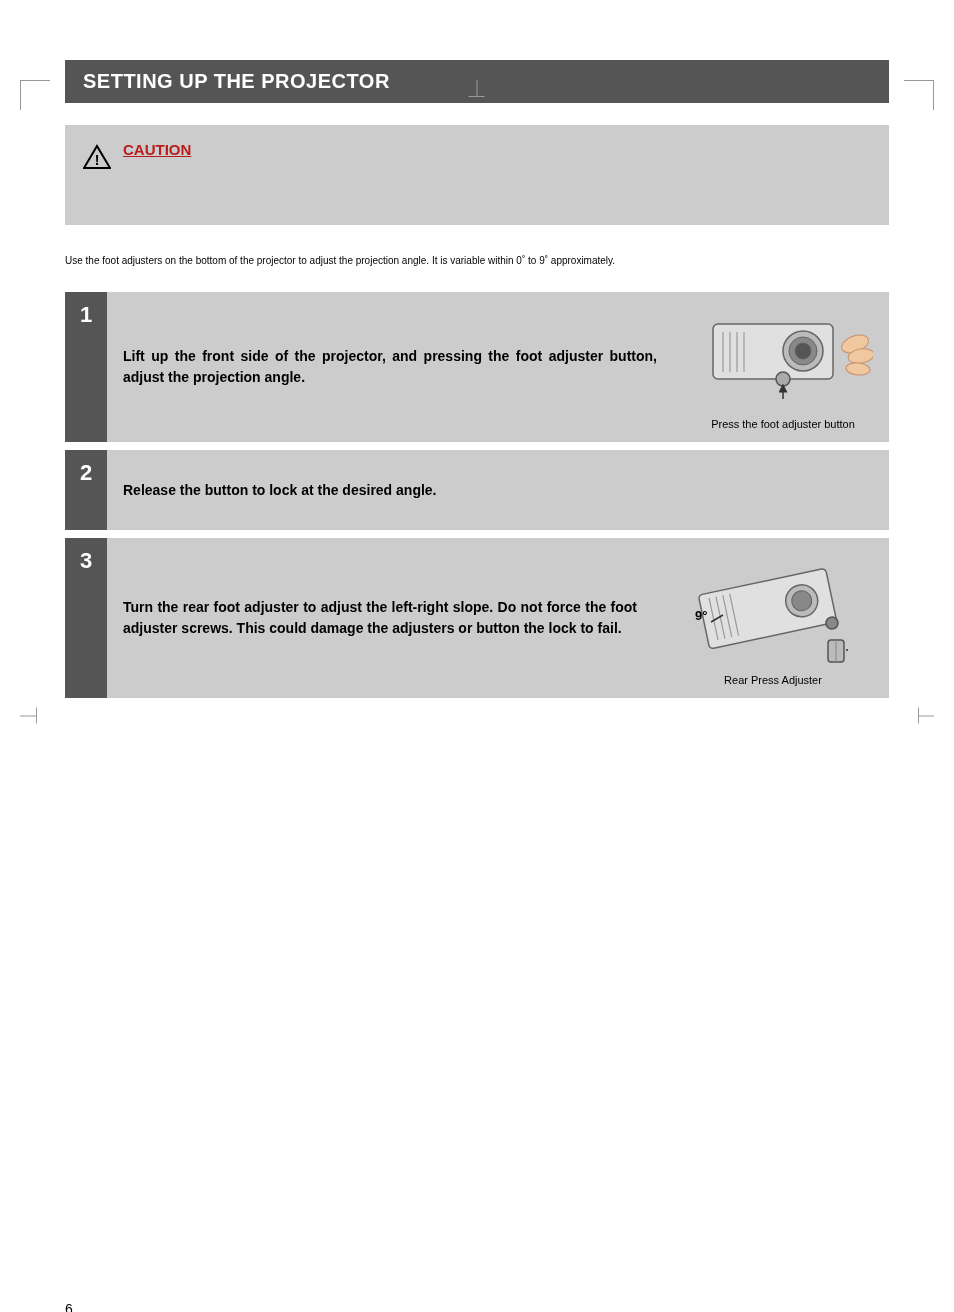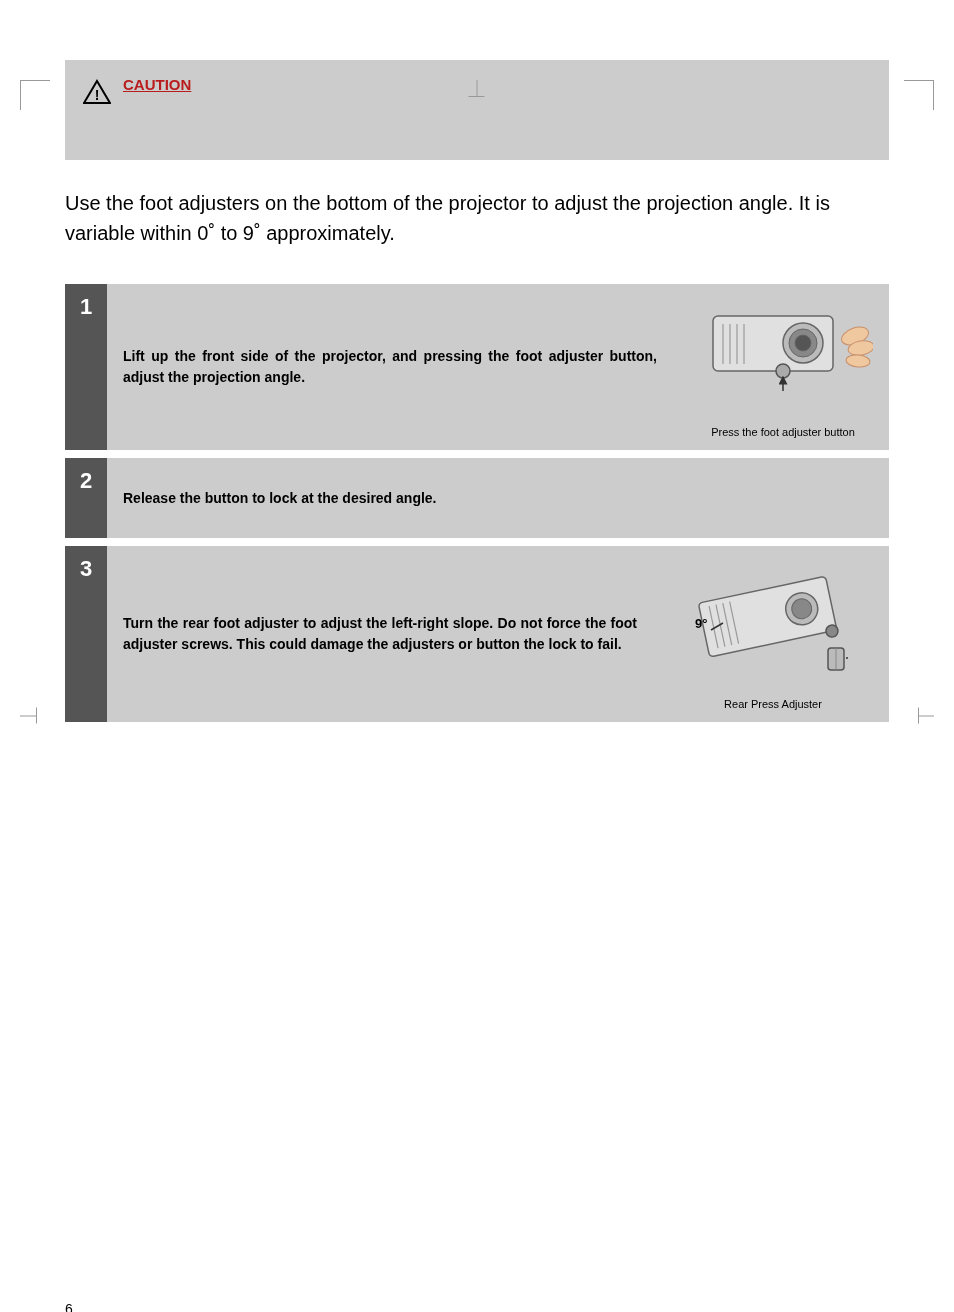--- a/index.html
+++ b/index.html
@@ -127,23 +127,23 @@
     }
 
     .sub-section-title {
       font-size: 18px;
       font-style: italic;
       font-weight: bold;
       color: #000;
     }
 
     .intro-text {
-      font-size: 20px;
-      color: #000;
-      margin-bottom: 36px;
+      font-size: 10px;
+      color: #000;
+      margin-bottom: 24px;
       line-height: 1.5;
     }
 
     
     .step {
       background: #cccccc;
       margin-bottom: 8px;
       display: flex;
       align-items: stretch;
       min-height: 80px;
@@ -182,21 +182,21 @@
     .step-image {
       flex-shrink: 0;
       display: flex;
       flex-direction: column;
       align-items: center;
     }
 
     .step-image-caption {
       font-size: 11px;
       color: #000;
-      margin-top: 20px;
+      margin-top: 4px;
       text-align: center;
     }
 
     
     .projector-svg, .rear-foot-svg {
       display: block;
     }
 
     
     .page-number {
@@ -216,20 +216,23 @@
   <div class="corner-mark corner-tr"></div>
 
   <div class="center-mark-top"></div>
 
   <div class="center-mark-left"></div>
   <div class="center-mark-right"></div>
 
   <div class="content-area">
 
     
+    <div class="section-header">
+      <span>SETTING UP THE PROJECTOR</span>
+    </div>
 
     
     <div class="caution-box">
 
       <svg class="caution-icon" viewBox="0 0 28 28" xmlns="http://www.w3.org/2000/svg">
         <polygon points="14,3 27,25 1,25" fill="none" stroke="#000" stroke-width="2"></polygon>
         <text x="14" y="22" text-anchor="middle" font-size="14" font-weight="bold" fill="#000">!</text>
       </svg>
       <div>
         <span class="caution-title">CAUTION</span>

